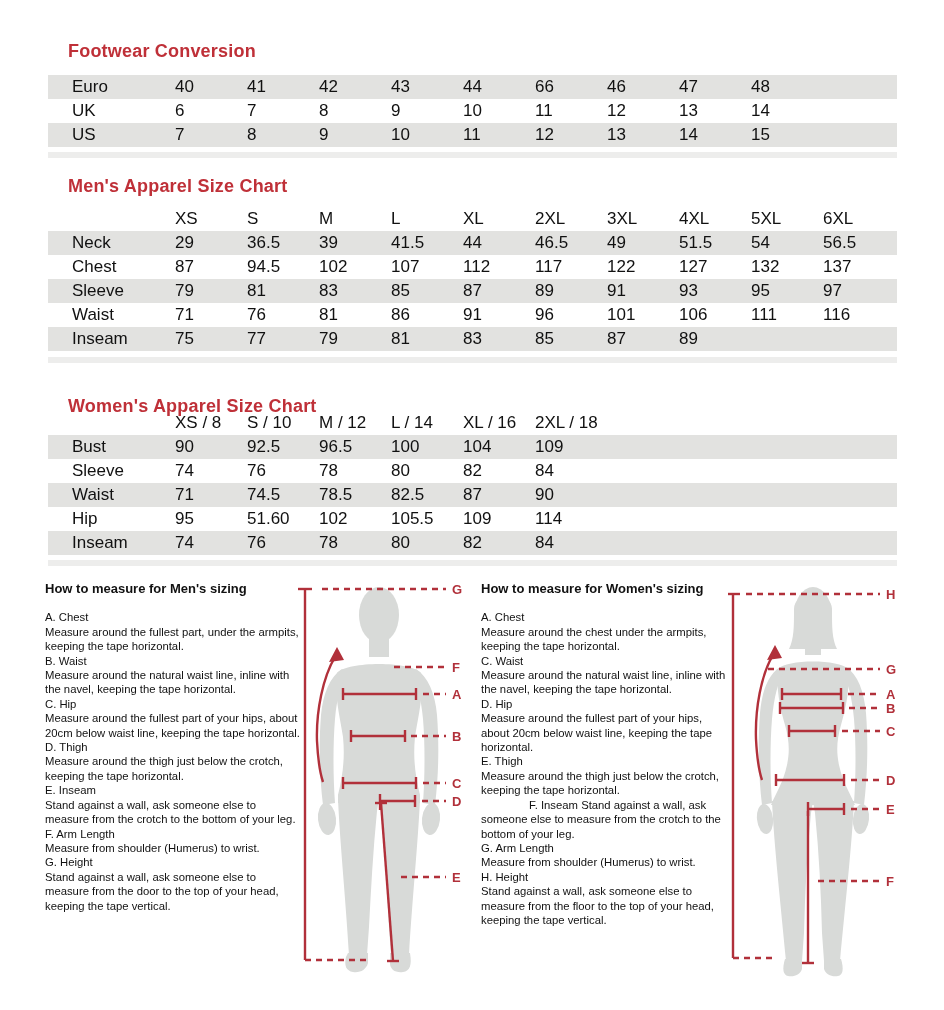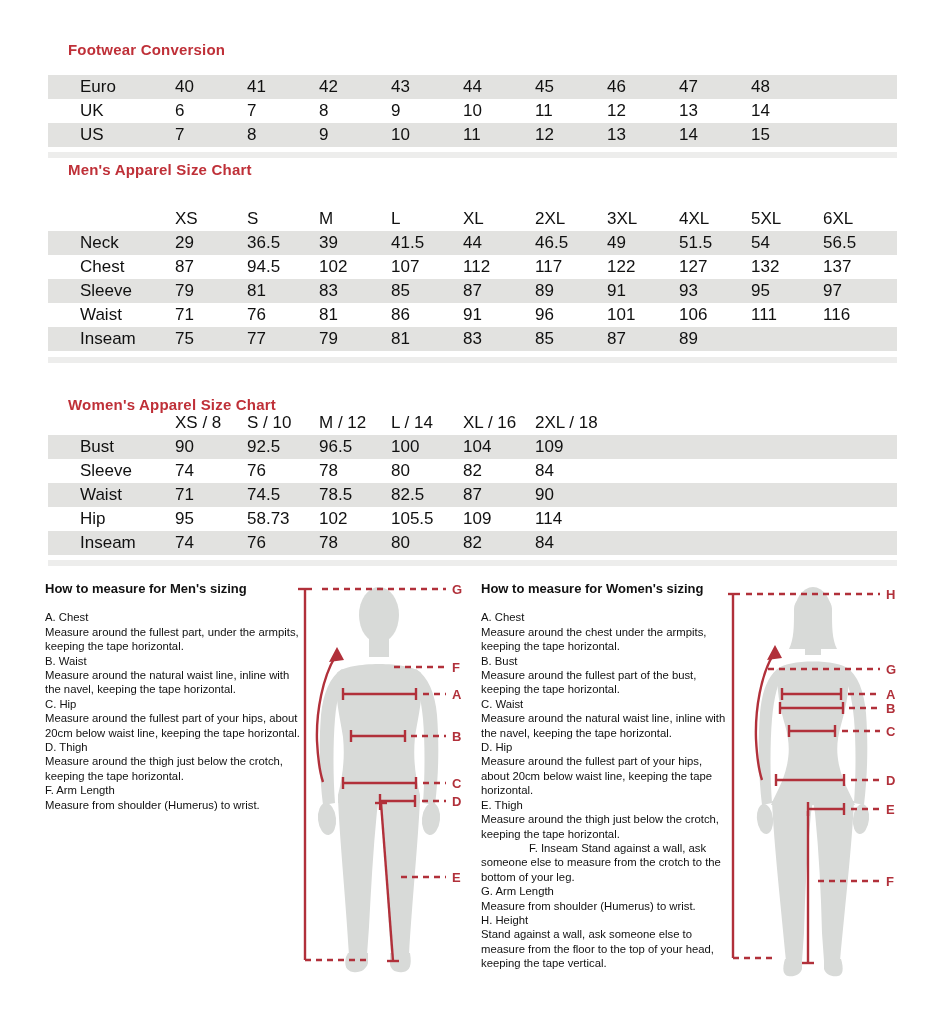--- a/index.html
+++ b/index.html
@@ -3,28 +3,28 @@
 <meta charset="utf-8">
 <style>
   :root{
     --accent:#bf3038; --row-gray:#e2e2e0; --strip:#ededec;
     --fig-fill:#d8dad8; --measure:#b1303a; --ink:#111111; --bg:#ffffff;
   }
   html,body{margin:0;padding:0;background:#fff;}
   .page{position:relative;width:944px;height:1010px;background:var(--bg);
         font-family:"Liberation Sans",sans-serif;color:var(--ink);overflow:hidden;}
   .sec-title{position:absolute;left:68px;margin:0;color:var(--accent);
-             font-size:15px;font-weight:bold;letter-spacing:0.2px;text-align:center;}
-  #title-footwear{top:41px;} #title-mens{top:161px;} #title-womens{top:396px;}
+             font-size:18px;font-weight:bold;letter-spacing:0.2px;text-align:center;}
+  #title-footwear{top:41px;} #title-mens{top:176px;} #title-womens{top:396px;}
 
   .size-table{position:absolute;left:48px;width:849px;}
   #table-footwear{top:75px;} #table-mens{top:207px;} #table-womens{top:411px;}
   .trow{display:flex;height:24px;line-height:24px;font-size:17px;}
   .trow.gray{background:var(--row-gray);}
-  .tlabel{flex:0 0 127px;width:127px;padding-left:32px;box-sizing:border-box;white-space:nowrap;}
+  .tlabel{flex:0 0 127px;width:127px;padding-left:24px;box-sizing:border-box;white-space:nowrap;}
   .tcell{flex:0 0 72px;width:72px;white-space:nowrap;}
   .strip{position:absolute;left:48px;width:849px;height:6px;background:var(--strip);}
   #strip-footwear{top:152px;} #strip-mens{top:357px;} #strip-womens{top:560px;}
 
   .howto{position:absolute;font-size:11.3px;line-height:14.4px;color:var(--ink);}
   #howto-mens{left:45px;top:582px;width:258px;}
   #howto-womens{left:481px;top:582px;width:252px;}
   .howto-title{display:block;font-weight:bold;font-size:13px;margin:0 0 14px 0;}
   .hlabel{display:block;}
   .hlabel.inline{display:inline;margin-left:48px;}
@@ -47,21 +47,21 @@
 
   <h2 class="sec-title" id="title-footwear">Footwear Conversion</h2>
   <div class="size-table" id="table-footwear">
       <div class="trow gray">
         <span class="tlabel">Euro</span>
         <span class="tcell">40</span>
         <span class="tcell">41</span>
         <span class="tcell">42</span>
         <span class="tcell">43</span>
         <span class="tcell">44</span>
-        <span class="tcell">45</span>
+        <span class="tcell">66</span>
         <span class="tcell">46</span>
         <span class="tcell">47</span>
         <span class="tcell">48</span>
       </div>
       <div class="trow">
         <span class="tlabel">UK</span>
         <span class="tcell">6</span>
         <span class="tcell">7</span>
         <span class="tcell">8</span>
         <span class="tcell">9</span>
@@ -201,21 +201,21 @@
         <span class="tcell">71</span>
         <span class="tcell">74.5</span>
         <span class="tcell">78.5</span>
         <span class="tcell">82.5</span>
         <span class="tcell">87</span>
         <span class="tcell">90</span>
       </div>
       <div class="trow">
         <span class="tlabel">Hip</span>
         <span class="tcell">95</span>
-        <span class="tcell">58.73</span>
+        <span class="tcell">51.60</span>
         <span class="tcell">102</span>
         <span class="tcell">105.5</span>
         <span class="tcell">109</span>
         <span class="tcell">114</span>
       </div>
       <div class="trow gray">
         <span class="tlabel">Inseam</span>
         <span class="tcell">74</span>
         <span class="tcell">76</span>
         <span class="tcell">78</span>
@@ -226,29 +226,30 @@
     </div>
   <div class="strip" id="strip-womens"></div>
 
   <div class="howto" id="howto-mens">
     <span class="howto-title">How to measure for Men's sizing</span>
     <div class="howto-items">
         <div class="hitem"><span class="hlabel">A. Chest</span><span class="htext">Measure around the fullest part, under the armpits, keeping the tape horizontal.</span></div>
         <div class="hitem"><span class="hlabel">B. Waist</span><span class="htext">Measure around the natural waist line, inline with the navel, keeping the tape horizontal.</span></div>
         <div class="hitem"><span class="hlabel">C. Hip</span><span class="htext">Measure around the fullest part of your hips, about 20cm below waist line, keeping the tape horizontal.</span></div>
         <div class="hitem"><span class="hlabel">D. Thigh</span><span class="htext">Measure around the thigh just below the crotch, keeping the tape horizontal.</span></div>
+        <div class="hitem"><span class="hlabel">E. Inseam</span><span class="htext">Stand against a wall, ask someone else to measure from the crotch to the bottom of your leg.</span></div>
         <div class="hitem"><span class="hlabel">F. Arm Length</span><span class="htext">Measure from shoulder (Humerus) to wrist.</span></div>
+        <div class="hitem"><span class="hlabel">G. Height</span><span class="htext">Stand against a wall, ask someone else to measure from the door to the top of your head, keeping the tape vertical.</span></div>
       </div>
   </div>
 
   <div class="howto" id="howto-womens">
     <span class="howto-title">How to measure for Women's sizing</span>
     <div class="howto-items">
         <div class="hitem"><span class="hlabel">A. Chest</span><span class="htext">Measure around the chest under the armpits, keeping the tape horizontal.</span></div>
-        <div class="hitem"><span class="hlabel">B. Bust</span><span class="htext">Measure around the fullest part of the bust, keeping the tape horizontal.</span></div>
         <div class="hitem"><span class="hlabel">C. Waist</span><span class="htext">Measure around the natural waist line, inline with the navel, keeping the tape horizontal.</span></div>
         <div class="hitem"><span class="hlabel">D. Hip</span><span class="htext">Measure around the fullest part of your hips, about 20cm below waist line, keeping the tape horizontal.</span></div>
         <div class="hitem"><span class="hlabel">E. Thigh</span><span class="htext">Measure around the thigh just below the crotch, keeping the tape horizontal.</span></div>
         <div class="hitem"><span class="hlabel inline">F. Inseam </span><span class="htext">Stand against a wall, ask someone else to measure from the crotch to the bottom of your leg.</span></div>
         <div class="hitem"><span class="hlabel">G. Arm Length</span><span class="htext">Measure from shoulder (Humerus) to wrist.</span></div>
         <div class="hitem"><span class="hlabel">H. Height</span><span class="htext">Stand against a wall, ask someone else to measure from the floor to the top of your head, keeping the tape vertical.</span></div>
       </div>
   </div>
 
   <svg class="figure" id="figure-mens" width="180" height="398" viewBox="0 0 180 398">

